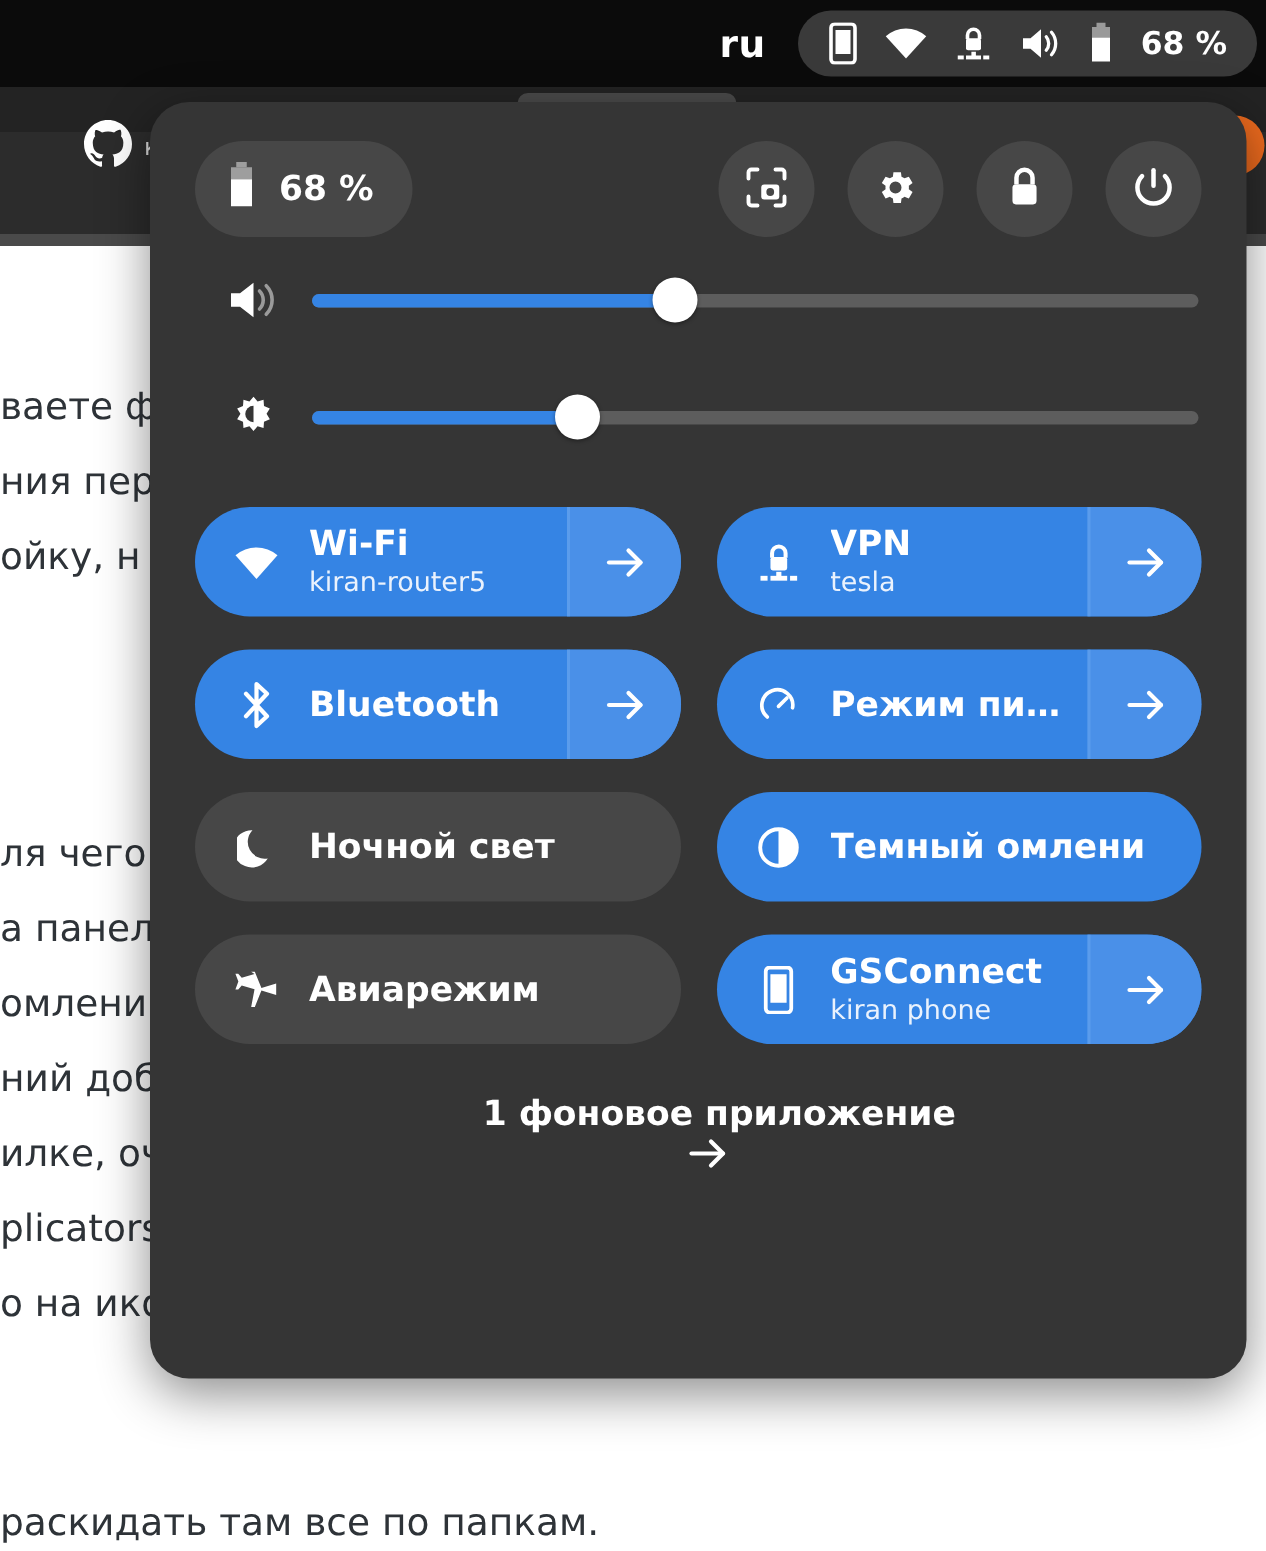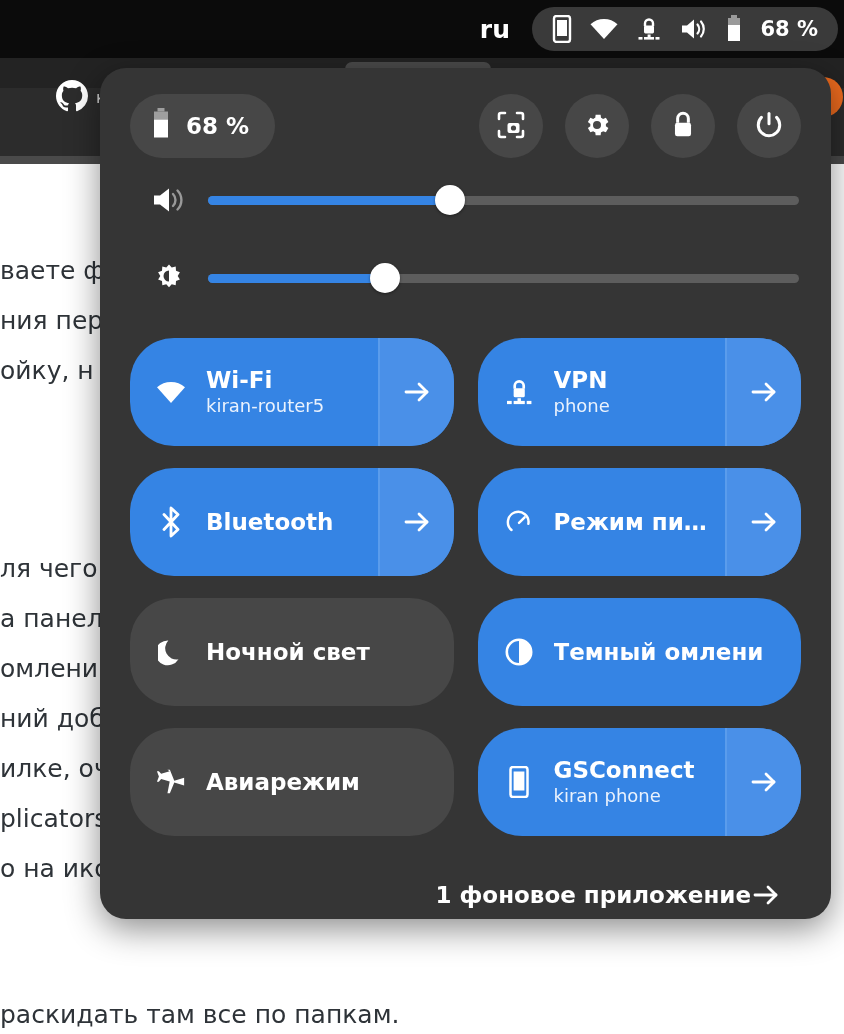--- a/index.html
+++ b/index.html
@@ -121,21 +121,21 @@
     box-shadow: 0 1px 3px rgba(0,0,0,.4);
   }
 
   
   .tile-grid {
     display: grid; grid-template-columns: 1fr 1fr;
     gap: 22px 24px; margin-top: 34px;
   }
   .tile {
     display: flex; align-items: stretch;
-    height: 108px; border-radius: 44px;
+    height: 73px; border-radius: 44px;
     overflow: hidden; cursor: pointer;
     background: #474747;
   }
   .tile.active { background: #3584e4; }
   .tile-main {
     flex: 1 1 auto; display: flex; align-items: center;
     gap: 20px; padding-left: 26px; min-width: 0;
   }
   .tile-icon { width: 30px; display: flex; align-items: center; justify-content: center; flex: none; }
   .tile-text { min-width: 0; display: flex; flex-direction: column; justify-content: center; }
@@ -152,23 +152,24 @@
   .tile-arrow {
     flex: none; width: 76px;
     display: flex; align-items: center; justify-content: center;
     background: #4a90e8;
     border-left: 2px solid #5a9cec;
     cursor: pointer;
   }
 
   
   .qs-footer {
-    display: flex; align-items: center; justify-content: flex-end;
+    display: flex; align-items: center; justify-content: flex-start;
     margin-top: 34px; height: 50px; padding: 0 4px 0 32px;
     cursor: pointer;
+    flex-direction: column;
   }
   .footer-label { color: #ffffff; font-size: 23px; font-weight: 700; }
   .footer-arrow { padding-right: 16px; display: flex; align-items: center; }
 </style>
 </head>
 <body>
 
 <div id="root">
 
   <div class="bg-page">
@@ -367,21 +368,21 @@
                 <path d="M9 11V8.2a4.2 4.2 0 0 1 8.4 0V11" fill="none" stroke="#fff" stroke-width="2.5"></path>
                 <rect x="8" y="10.5" width="10.4" height="8.4" rx="1.5"></rect>
                 <rect x="11.6" y="19.8" width="3.2" height="3.4"></rect>
                 <rect x="8" y="22.3" width="10.4" height="3"></rect>
                 <rect x="1.8" y="22.3" width="4.4" height="3"></rect>
                 <rect x="20.2" y="22.3" width="4.4" height="3"></rect>
               </svg>
             </span>
             <div class="tile-text">
               <div class="tile-title">VPN</div>
-              <div class="tile-sub">phone</div>
+              <div class="tile-sub">tesla</div>
             </div>
           </div>
           <div class="tile-arrow">
             <svg width="30" height="26" viewBox="0 0 30 26" fill="none" stroke="#ffffff" stroke-width="2.8" stroke-linecap="round" stroke-linejoin="round">
               <path d="M4 13h21"></path>
               <path d="M17 5l8 8-8 8"></path>
             </svg>
           </div>
         </div>
         <div class="tile active">

